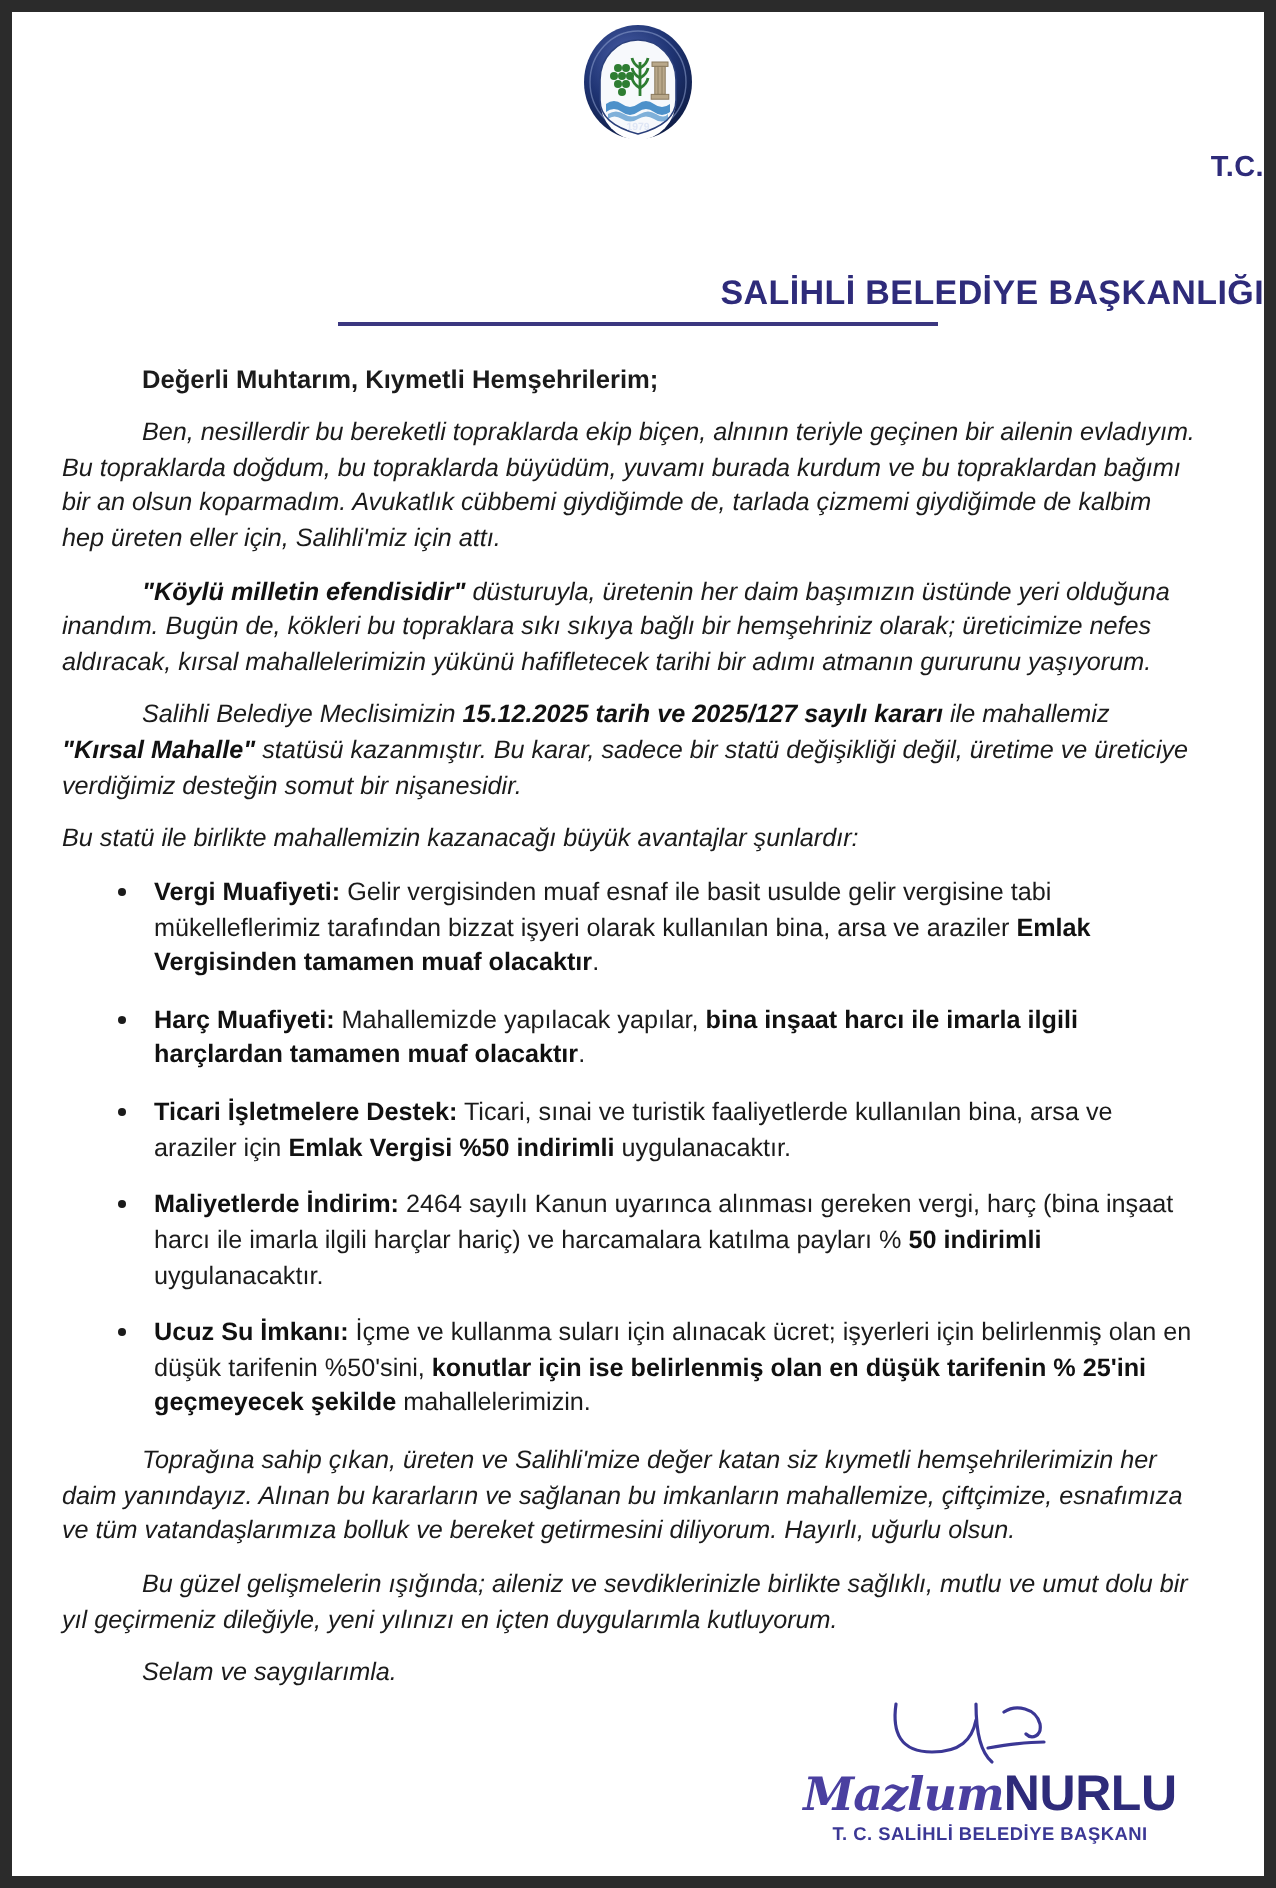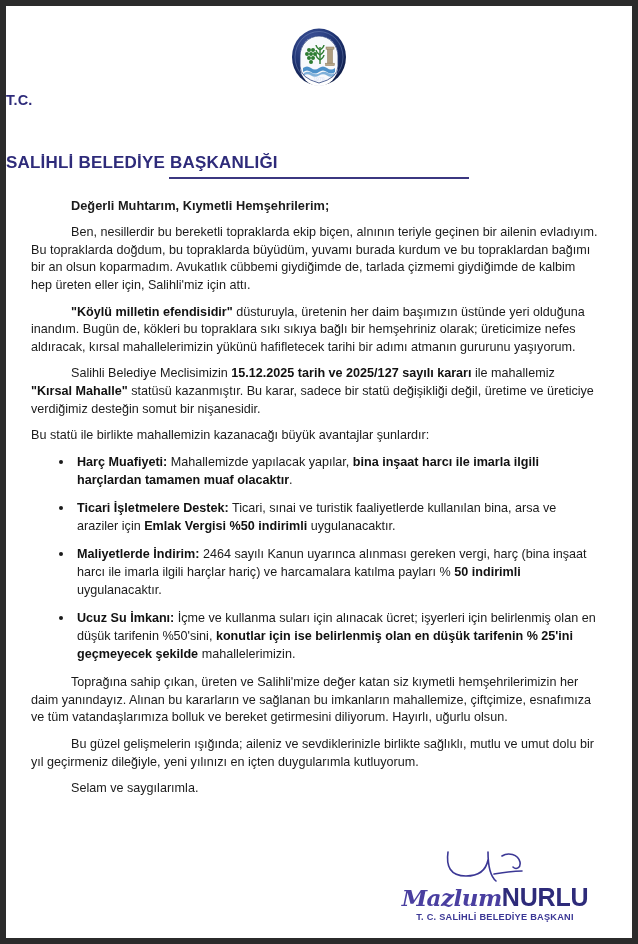--- a/index.html
+++ b/index.html
@@ -20,22 +20,22 @@
     top: 6px;
     width: 626px;
     height: 932px;
     background: #ffffff;
     box-sizing: border-box;
     overflow: hidden;
   }
 
   
   .header {
-    padding-top: 22px;
-    text-align: left;
+    padding-top: 6px;
+    text-align: right;
   }
   .crest-wrap {
     display: flex;
     justify-content: center;
     align-items: flex-start;
     height: 62px;
   }
   .crest {
     width: 56px;
     height: 58px;
@@ -68,20 +68,21 @@
   .body {
     padding: 18px 34px 0 25px;
     color: #1b1b1b;
     font-size: 12.6px;
     line-height: 1.40;
   }
   p.para {
     margin: 0 0 9px 0;
     text-indent: 40px;
     text-align: left;
+    font-style: italic;
   }
   p.para.noindent { text-indent: 0; }
   p.salut {
     margin: 0 0 9px 0;
     text-indent: 40px;
     font-weight: bold;
     font-size: 12.8px;
   }
 
   b, strong { font-weight: bold; color: #111; }
@@ -242,20 +243,23 @@
     </p>
 
     <p class="para">
       <span>Salihli Belediye Meclisimizin </span><b>15.12.2025 tarih ve 2025/127 sayılı kararı</b><span> ile mahallemiz </span><b>"Kırsal Mahalle"</b><span> statüsü kazanmıştır. Bu karar, sadece bir statü değişikliği değil, üretime ve üreticiye verdiğimiz desteğin somut bir nişanesidir.</span>
     </p>
 
     <p class="para noindent">Bu statü ile birlikte mahallemizin kazanacağı büyük avantajlar şunlardır:</p>
 
     <ul class="benefits">
       <li>
+        <b>Vergi Muafiyeti:</b><span> Gelir vergisinden muaf esnaf ile basit usulde gelir vergisine tabi mükelleflerimiz tarafından bizzat işyeri olarak kullanılan bina, arsa ve araziler </span><b>Emlak Vergisinden tamamen muaf olacaktır</b><span>.</span>
+      </li>
+      <li>
         <b>Harç Muafiyeti:</b><span> Mahallemizde yapılacak yapılar, </span><b>bina inşaat harcı ile imarla ilgili harçlardan tamamen muaf olacaktır</b><span>.</span>
       </li>
       <li>
         <b>Ticari İşletmelere Destek:</b><span> Ticari, sınai ve turistik faaliyetlerde kullanılan bina, arsa ve araziler için </span><b>Emlak Vergisi %50 indirimli</b><span> uygulanacaktır.</span>
       </li>
       <li>
         <b>Maliyetlerde İndirim:</b><span> 2464 sayılı Kanun uyarınca alınması gereken vergi, harç (bina inşaat harcı ile imarla ilgili harçlar hariç) ve harcamalara katılma payları % </span><b>50 indirimli</b><span> uygulanacaktır.</span>
       </li>
       <li>
         <b>Ucuz Su İmkanı:</b><span> İçme ve kullanma suları için alınacak ücret; işyerleri için belirlenmiş olan en düşük tarifenin %50'sini, </span><b>konutlar için ise belirlenmiş olan en düşük tarifenin % 25'ini geçmeyecek şekilde</b><span> mahallelerimizin.</span>

